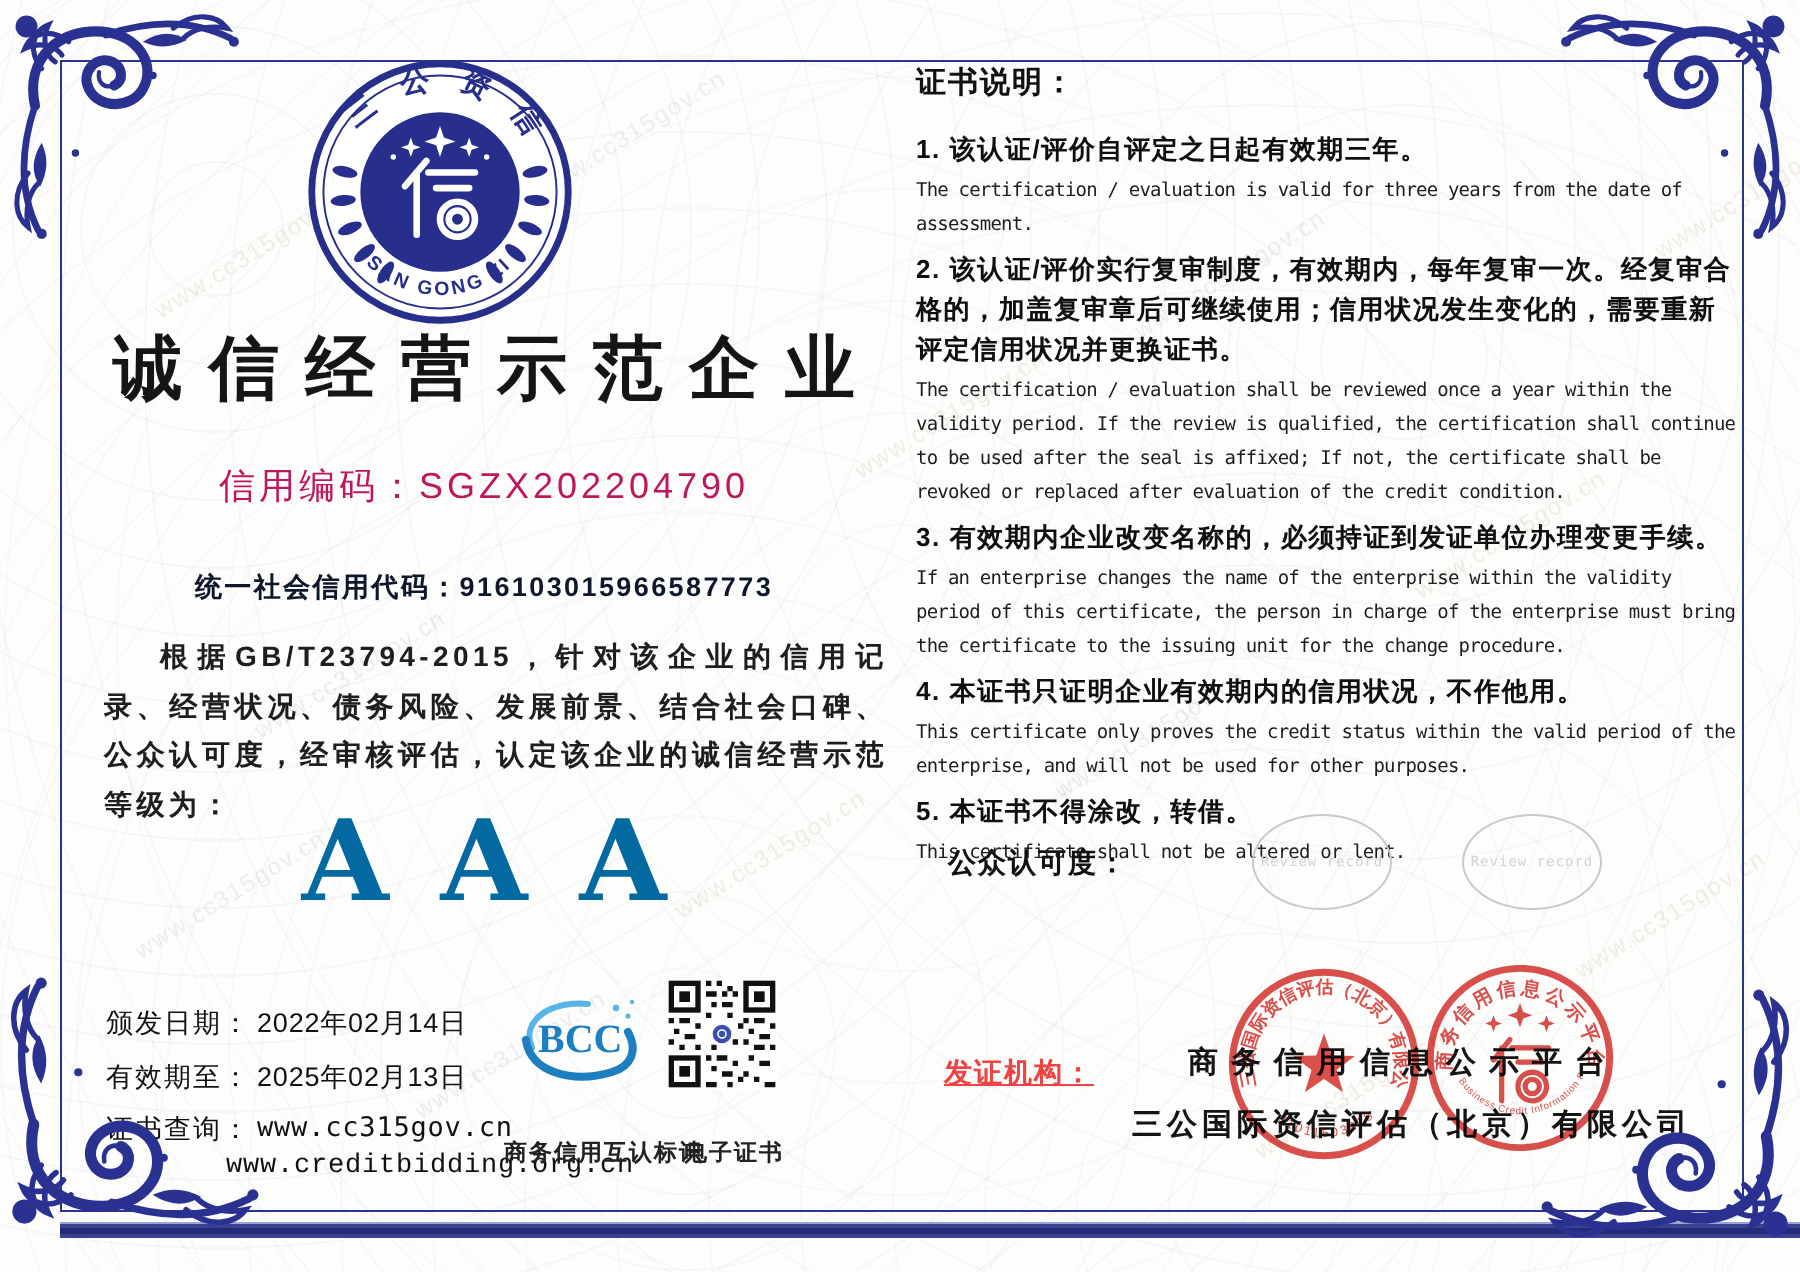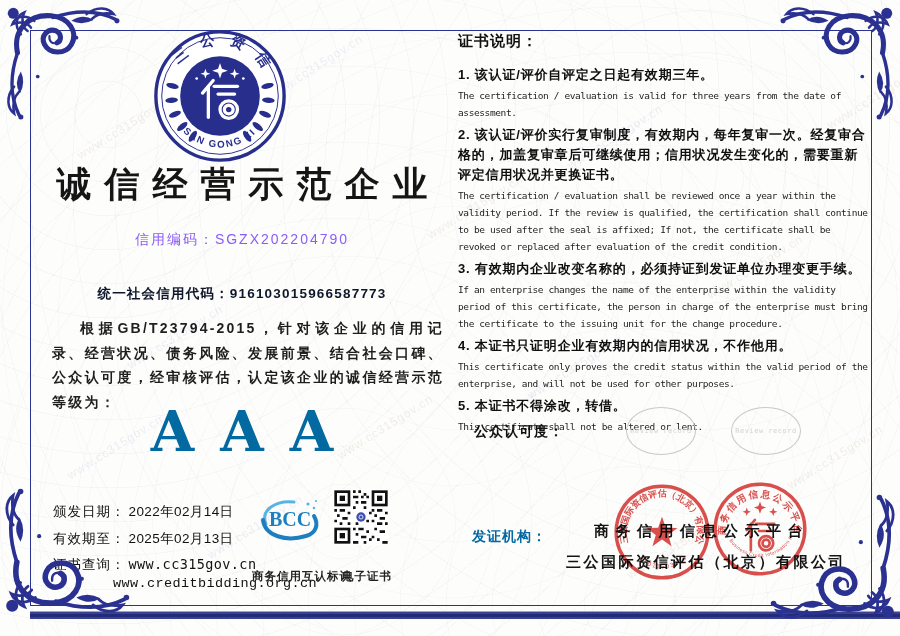--- a/index.html
+++ b/index.html
@@ -21,21 +21,21 @@
   .corner{position:absolute;z-index:4;}
   .corner.tl{left:4px;top:4px;} .corner.tr{right:4px;top:4px;transform:scaleX(-1);}
   .corner.bl{left:2px;top:486px;transform:scaleY(-1);} .corner.br{right:2px;top:492px;transform:scale(-1,-1);}
 
   
   .logo{position:absolute;left:152px;top:26px;z-index:2;}
   .title{position:absolute;left:36px;top:161px;width:412px;z-index:2;text-align:center;
          font-size:35px;font-weight:900;color:#151515;letter-spacing:13px;text-indent:13px;
          font-family:"Liberation Serif",serif;}
   .codeline{position:absolute;left:36px;top:231px;width:412px;z-index:2;text-align:center;
-            font-size:14px;color:#8b5cf6;letter-spacing:2px;}
+            font-size:18px;color:#be185d;letter-spacing:2px;}
   .uscc{position:absolute;left:36px;top:285px;width:412px;z-index:2;text-align:center;
         font-size:13.5px;font-weight:600;color:#0f172a;letter-spacing:1.2px;}
   .para{position:absolute;left:52px;top:316px;width:392px;z-index:2;font-size:14px;font-weight:600;
         color:#1e1e1e;line-height:24.5px;letter-spacing:2.2px;text-align:justify;text-indent:2em;}
   .grade{position:absolute;left:36px;top:398px;width:412px;z-index:2;text-align:center;
          font-family:"DejaVu Serif",serif;font-size:56px;font-weight:700;color:#0369a1;
          letter-spacing:26px;text-indent:26px;}
   .frow{position:absolute;z-index:2;display:flex;font-size:13.5px;color:#111;}
   .frow .lab{font-weight:400;letter-spacing:1px;}
   .frow .val{font-weight:500;letter-spacing:.4px;margin-left:3px;}
@@ -47,21 +47,21 @@
   .instr{position:absolute;left:458px;top:32px;width:412px;z-index:2;}
   .instr-h{font-size:15px;font-weight:800;color:#111;letter-spacing:1px;margin-bottom:14px;}
   .item-zh{font-size:13px;font-weight:700;line-height:20px;letter-spacing:.8px;color:#0f0f0f;margin-top:4px;}
   .item-en{font-family:"DejaVu Sans Mono",monospace;font-size:9.5px;line-height:17px;
            letter-spacing:-.4px;color:#1d1d1d;margin-top:2px;}
   .review-label{position:absolute;left:474px;top:423px;z-index:2;font-size:14px;font-weight:700;color:#111;letter-spacing:1px;}
   .oval{position:absolute;top:407px;width:68px;height:46px;border:1px solid #c9c9c9;border-radius:50%;
         z-index:2;display:flex;align-items:center;justify-content:center;
         font-family:"DejaVu Sans Mono",monospace;font-size:7px;color:#d2d2d2;letter-spacing:.5px;}
   .oval.o1{left:626px;} .oval.o2{left:731px;}
-  .issuer-label{position:absolute;left:472px;top:528px;z-index:2;font-size:14px;font-weight:700;color:#0369a1;letter-spacing:1px;}
+  .issuer-label{position:absolute;left:472px;top:528px;z-index:2;font-size:14px;font-weight:700;color:#ef4444;letter-spacing:1px;text-decoration:underline;}
   .issuer1{position:absolute;left:594px;top:522px;z-index:2;font-size:15px;font-weight:600;color:#141414;letter-spacing:6.5px;white-space:nowrap;}
   .issuer2{position:absolute;left:566px;top:553px;z-index:2;font-size:15px;font-weight:600;color:#141414;letter-spacing:2.5px;white-space:nowrap;}
   .stamp{position:absolute;z-index:3;opacity:.85;mix-blend-mode:multiply;}
   .stampA{left:611px;top:477px;} .stampB{left:708px;top:475px;}
 </style>
 </head>
 <body>
 
 <div class="cert">
 

